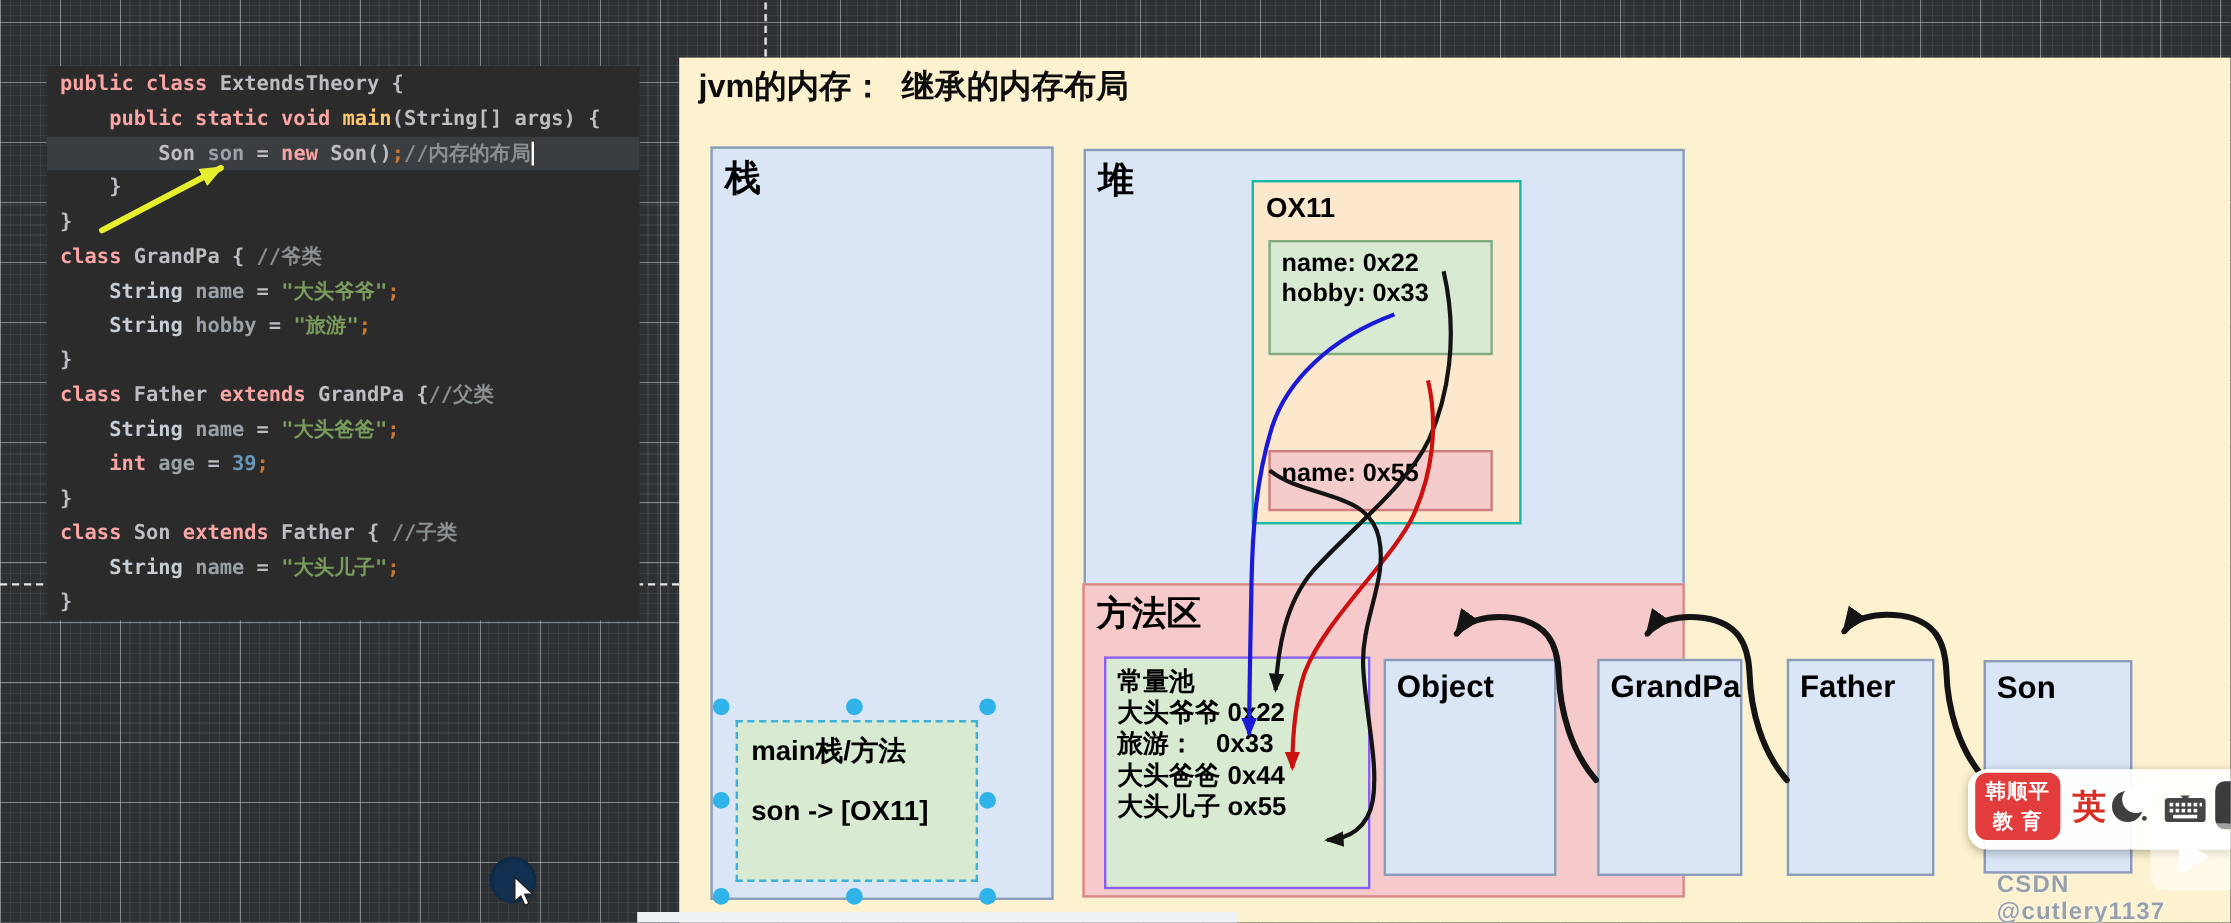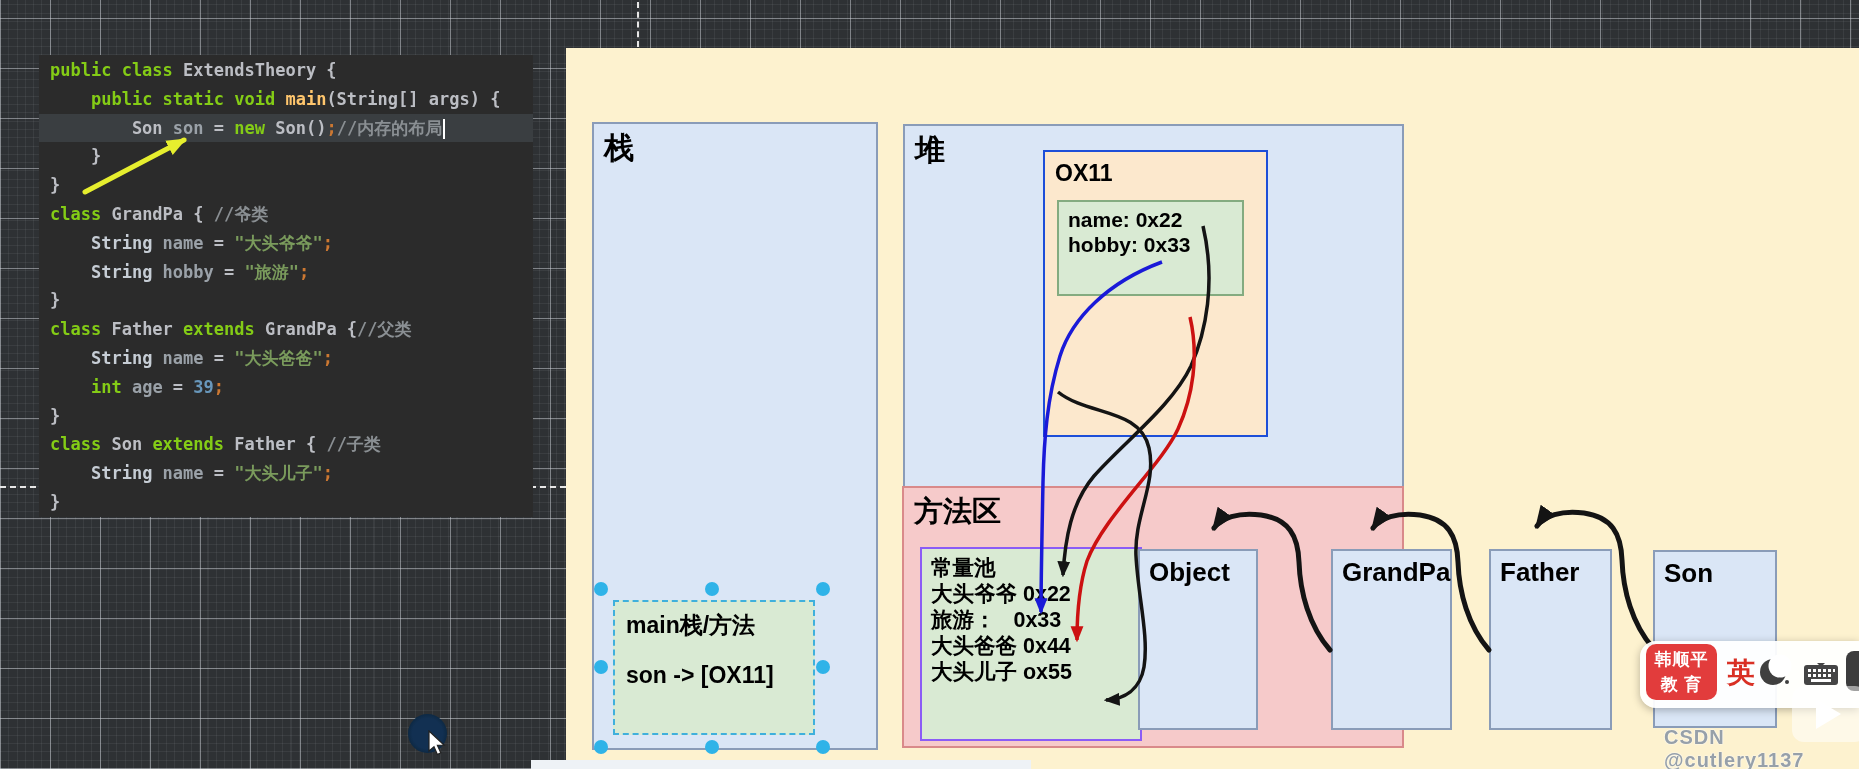--- a/index.html
+++ b/index.html
@@ -13,36 +13,36 @@
     repeating-linear-gradient(90deg, rgba(200,205,210,.08) 0 1px, transparent 1px 8.3px);}
   .dash-h{position:absolute;left:0;top:486px;width:566px;height:0;border-top:2px dashed #e6e6e6;z-index:1;}
   .dash-v{position:absolute;left:637px;top:2px;height:45px;width:0;border-left:2px dashed #e6e6e6;z-index:1;}
 
   
   .code-panel{position:absolute;left:39px;top:55px;width:494px;height:462px;background:#2b2b2b;z-index:5;overflow:hidden;}
   .code-lines{position:absolute;left:0;top:1px;width:100%;}
   .code-line{height:28.8px;line-height:28.8px;white-space:pre;padding-left:11px;
              font-family:"DejaVu Sans Mono",monospace;font-weight:bold;font-size:17px;color:#a9b7c6;}
   .code-line.hl{background:#3a3e41;}
-  .tok-kw{color:#84cc16;} .tok-id{color:#bcbec4;} .tok-typ{color:#c6cdd5;text-align:center;}
+  .tok-kw{color:#fca5a5;} .tok-id{color:#bcbec4;} .tok-typ{color:#c6cdd5;text-align:center;}
   .tok-fn{color:#ffc66d;} .tok-fld{color:#9aa1a8;} .tok-str{color:#7a9b5c;}
   .tok-num{color:#6897bb;} .tok-cm{color:#8a8f93;} .tok-semi{color:#cc7832;}
   .caret{display:inline-block;width:2px;height:20px;background:#fff;vertical-align:middle;margin-left:1px;}
 
   
   .board{position:absolute;left:566px;top:48px;width:1293px;height:721px;background:#fdf2cf;z-index:5;}
   .board-title{position:absolute;left:16px;top:6px;font-size:27px;font-weight:bold;color:#0d0d0d;white-space:pre;}
   .mem-box{position:absolute;background:#dae6f6;border:2px solid #8a9cb8;box-sizing:border-box;}
   .mem-label{position:absolute;left:10px;top:4px;font-size:30px;font-weight:bold;color:#000;}
   .stack-box{left:26px;top:74px;width:286px;height:628px;}
   .heap-box{left:337px;top:76px;width:501px;height:374px;}
   .method-box{left:336px;top:438px;width:502px;height:262px;background:#f6caca;border:2px solid #d98a8a;}
 
   
-  .ox11{position:absolute;left:477px;top:102px;width:225px;height:287px;background:#fce8cd;border:2px solid #1d4ed8;box-sizing:border-box;}
+  .ox11{position:absolute;left:477px;top:102px;width:225px;height:287px;background:#fce8cd;border:2px solid #14b8a6;box-sizing:border-box;}
   .ox11-title{position:absolute;left:10px;top:8px;font-size:23px;font-weight:bold;color:#000;}
   .sect{position:absolute;left:12px;width:187px;box-sizing:border-box;border:2px solid;padding:5px 0 0 9px;}
   .sect div{font-size:21px;font-weight:bold;color:#000;line-height:25px;white-space:pre;}
   .sect-g{top:48px;height:96px;background:#d9ead3;border-color:#84ab80;}
   .sect-p{top:135px;height:76px;background:#d9d2e9;border-color:#9a8bbd;}
   .sect-r{top:223px;height:51px;background:#f4cccc;border-color:#cf7d7d;}
 
   
   .pool{position:absolute;left:354px;top:499px;width:222px;height:194px;background:#d9ead3;border:2px solid #8b5cf6;box-sizing:border-box;padding:6px 0 0 9px;}
   .pool div{font-size:21.5px;font-weight:bold;color:#000;line-height:26px;white-space:pre;}
@@ -111,49 +111,53 @@
         <div class="code-line"><span class="tok-id">    </span><span class="tok-typ">String </span><span class="tok-fld">name </span><span class="tok-id">= </span><span class="tok-str">"大头爸爸"</span><span class="tok-semi">;</span></div>
         <div class="code-line"><span class="tok-id">    </span><span class="tok-kw">int </span><span class="tok-fld">age </span><span class="tok-id">= </span><span class="tok-num">39</span><span class="tok-semi">;</span></div>
         <div class="code-line"><span class="tok-id">}</span></div>
         <div class="code-line"><span class="tok-kw">class </span><span class="tok-id">Son </span><span class="tok-kw">extends </span><span class="tok-id">Father { </span><span class="tok-cm">//子类</span></div>
         <div class="code-line"><span class="tok-id">    </span><span class="tok-typ">String </span><span class="tok-fld">name </span><span class="tok-id">= </span><span class="tok-str">"大头儿子"</span><span class="tok-semi">;</span></div>
         <div class="code-line"><span class="tok-id">}</span></div>
       </div>
   </div>
 
   <div class="board">
+    <div class="board-title">jvm的内存：  继承的内存布局</div>
 
     <div class="mem-box stack-box">
       <div class="mem-label">栈</div>
     </div>
 
     <div class="mem-box heap-box">
       <div class="mem-label">堆</div>
     </div>
 
     <div class="ox11">
       <div class="ox11-title">OX11</div>
       <div class="sect sect-g">
         <div>name: 0x22</div>
         <div>hobby: 0x33</div>
       </div>
+      <div class="sect sect-r">
+        <div>name: 0x55</div>
+      </div>
     </div>
 
     <div class="mem-box method-box"></div>
     <div class="ma-label">方法区</div>
 
     <div class="pool">
       <div>常量池</div>
       <div>大头爷爷 0x22</div>
       <div>旅游：   0x33</div>
       <div>大头爸爸 0x44</div>
       <div>大头儿子 ox55</div>
     </div>
 
-    <div class="cls-box" style="left:572px;width:120px;text-decoration:underline;">
+    <div class="cls-box" style="left:587px;width:144px;text-decoration:underline;">
       <span>Object</span>
     </div>
     <div class="cls-box" style="left:765px;width:121px;">
       <span>GrandPa</span>
     </div>
     <div class="cls-box" style="left:923px;width:123px;">
       <span>Father</span>
     </div>
     <div class="cls-box" style="left:1087px;top:502px;width:124px;height:178px;">
       <span>Son</span>

